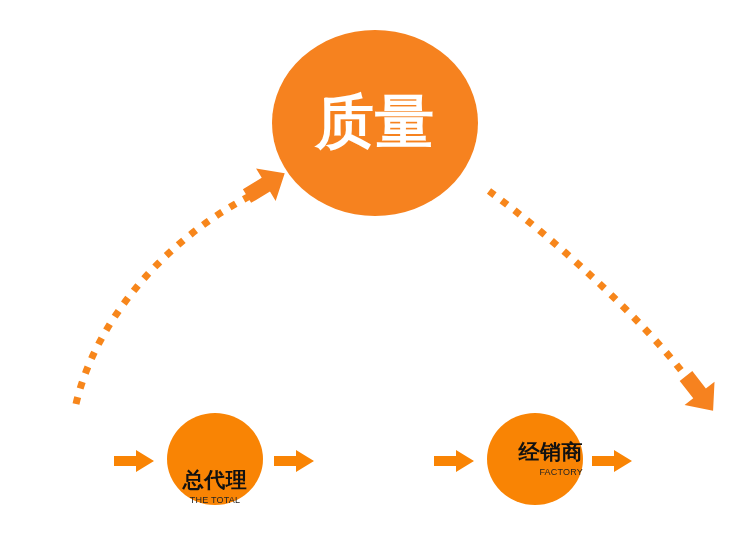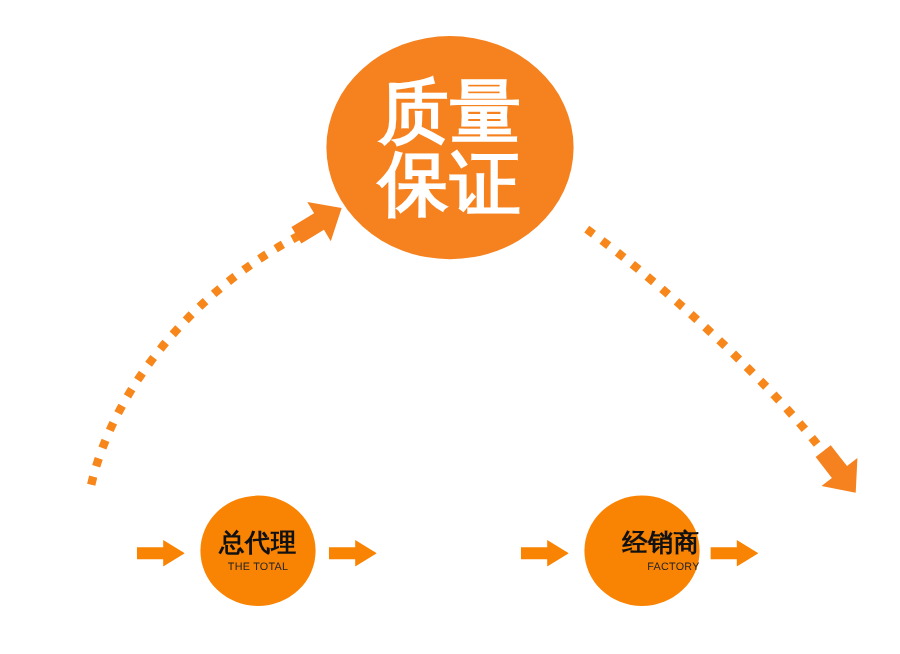--- a/index.html
+++ b/index.html
@@ -102,21 +102,21 @@
   .node .node-en {
     margin-top: 5px;
     color: #242424;
     font-size: 9px;
     line-height: 1;
     white-space: nowrap;
     letter-spacing: 0.2px;
     font-family: "Liberation Sans", sans-serif;
   }
   .node-1 { left: 9px; }
-  .node-2 { left: 167px; }
+  .node-2 { left: 167px; justify-content: flex-end; }
   .node-3 { left: 327px; }
   .node-4 { left: 487px; align-items: flex-end; }
   .node-5 { left: 645px; }
 
   
   .chain-arrow {
     position: absolute;
     top: 37px;
     width: 40px;
     height: 22px;
@@ -126,21 +126,20 @@
   .arrow-3 { left: 434px; }
   .arrow-4 { left: 592px; }
 </style>
 </head>
 <body>
 
 <div id="stage">
 
   <div id="hero-circle">
     <span class="hero-line hero-line-1">质量</span>
-    <span class="hero-line hero-line-2">保证</span>
   </div>
 
   <svg id="connectors" viewBox="0 0 750 545">
 
     <path d="M 76 404 C 96 318 168 238 250 196" fill="none" stroke="#F7861B" stroke-width="7" stroke-linecap="butt" stroke-dasharray="7 9"></path>
 
     <g transform="translate(247,196) rotate(-31)">
       <path d="M 0 -8 L 22 -8 L 22 -19 L 44 0 L 22 19 L 22 8 L 0 8 Z" fill="#F6821F"></path>
     </g>
 

